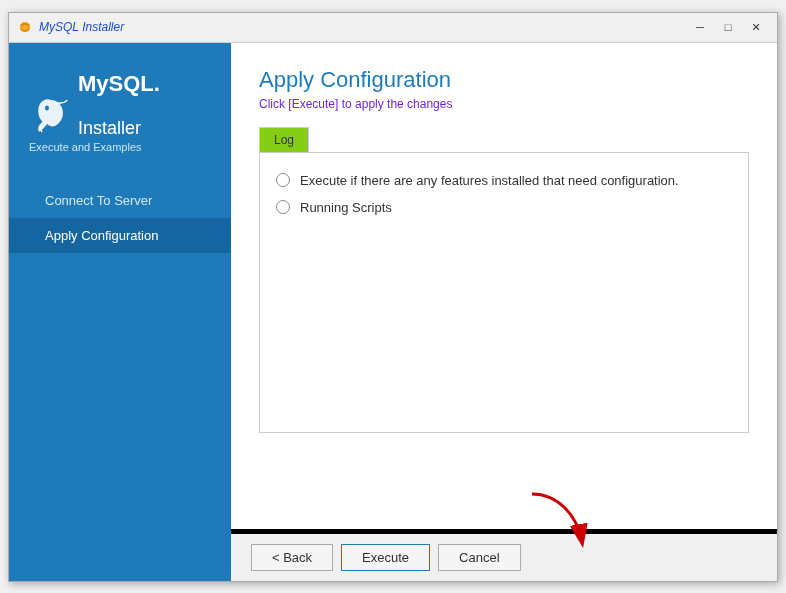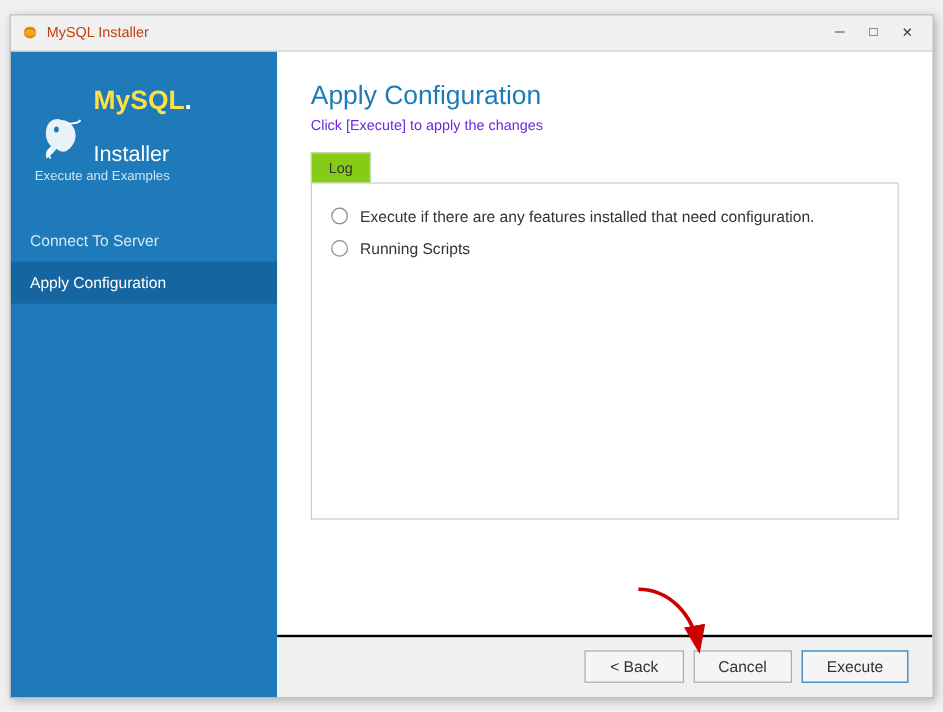--- a/index.html
+++ b/index.html
@@ -42,21 +42,22 @@
       gap: 6px;
     }
 
     .title-bar-icon {
       width: 16px;
       height: 16px;
     }
 
     .title-bar-title {
       font-size: 12px;
-      color: #c2410c;
+      color: #1d4ed8;
+      font-style: italic;
     }
 
     .title-bar-controls {
       display: flex;
       gap: 2px;
     }
 
     .title-bar-btn {
       width: 26px;
       height: 20px;
@@ -119,21 +120,21 @@
       font-size: 11px;
       color: #cce5f5;
       margin-top: 2px;
     }
 
     .sidebar-nav {
       margin-top: 10px;
     }
 
     .nav-item {
-      padding: 10px 16px;
+      padding: 10px 36px;
       color: #d0e8f5;
       cursor: pointer;
       font-size: 13px;
     }
 
     .nav-item.active {
       background: #1565a0;
       color: white;
       font-weight: 500;
     }
@@ -216,24 +217,24 @@
 
     .step-label {
       font-size: 13px;
       color: #333;
     }
 
     
     .footer {
       height: 52px;
       background: #f0f0f0;
-      border-top: 2px solid #000000;
-      display: flex;
-      align-items: center;
-      justify-content: flex-end;
+      border-top: 5px solid #000000;
+      display: flex;
+      align-items: center;
+      justify-content: flex-start;
       padding: 0 20px;
       gap: 8px;
       flex-shrink: 0;
       position: relative;
     }
 
     .footer-btn {
       padding: 5px 20px;
       font-size: 13px;
       cursor: pointer;
@@ -291,21 +292,21 @@
         <div class="mysql-logo">
 
           <svg class="mysql-dolphin" viewBox="0 0 45 45">
             <path d="M22 8 C18 6 12 8 10 14 C8 20 10 27 14 30 C10 32 8 36 10 40 C13 38 16 35 18 32 C20 34 23 35 26 34 C30 32 34 27 34 21 C34 14 29 8 22 8Z" fill="white" opacity="0.9"></path>
             <ellipse cx="18" cy="16" rx="2" ry="2.5" fill="#1e7ab8"></ellipse>
             <path d="M26 12 C30 10 36 12 38 8" stroke="white" stroke-width="1.5" fill="none"></path>
             <path d="M14 30 C12 33 11 37 13 40" stroke="white" stroke-width="1.5" fill="none"></path>
           </svg>
           <div class="mysql-text-block">
             <span class="mysql-label">
-              <span style="color:#fde047;">MySQL</span><span style="color:white;">.</span>
+              <span style="color:#ffffff;">MySQL</span><span style="color:white;">.</span>
             </span>
             <span style="color:white; font-size:18px; font-weight:300; line-height:1;margin-top:24px;">Installer</span>
           </div>
         </div>
         <div class="mysql-sub">Execute and Examples</div>
       </div>
 
       <div class="sidebar-nav">
         <div class="nav-item">
           <span>Connect To Server</span>
@@ -346,18 +347,18 @@
             <defs>
               <marker id="arrowhead" markerWidth="8" markerHeight="6" refX="6" refY="3" orient="auto">
                 <polygon points="0 0, 8 3, 0 6" fill="#cc0000"></polygon>
               </marker>
             </defs>
             <path d="M15 10 C 40 10, 60 30, 65 58" stroke="#cc0000" stroke-width="3" fill="none" marker-end="url(#arrowhead)"></path>
           </svg>
         </div>
 
         <button class="footer-btn">&lt; Back</button>
+        <button class="footer-btn primary">Execute</button>
         <button class="footer-btn">Cancel</button>
-        <button class="footer-btn primary">Execute</button>
       </div>
     </div>
   </div>
 </div>
 
 </body></html>

